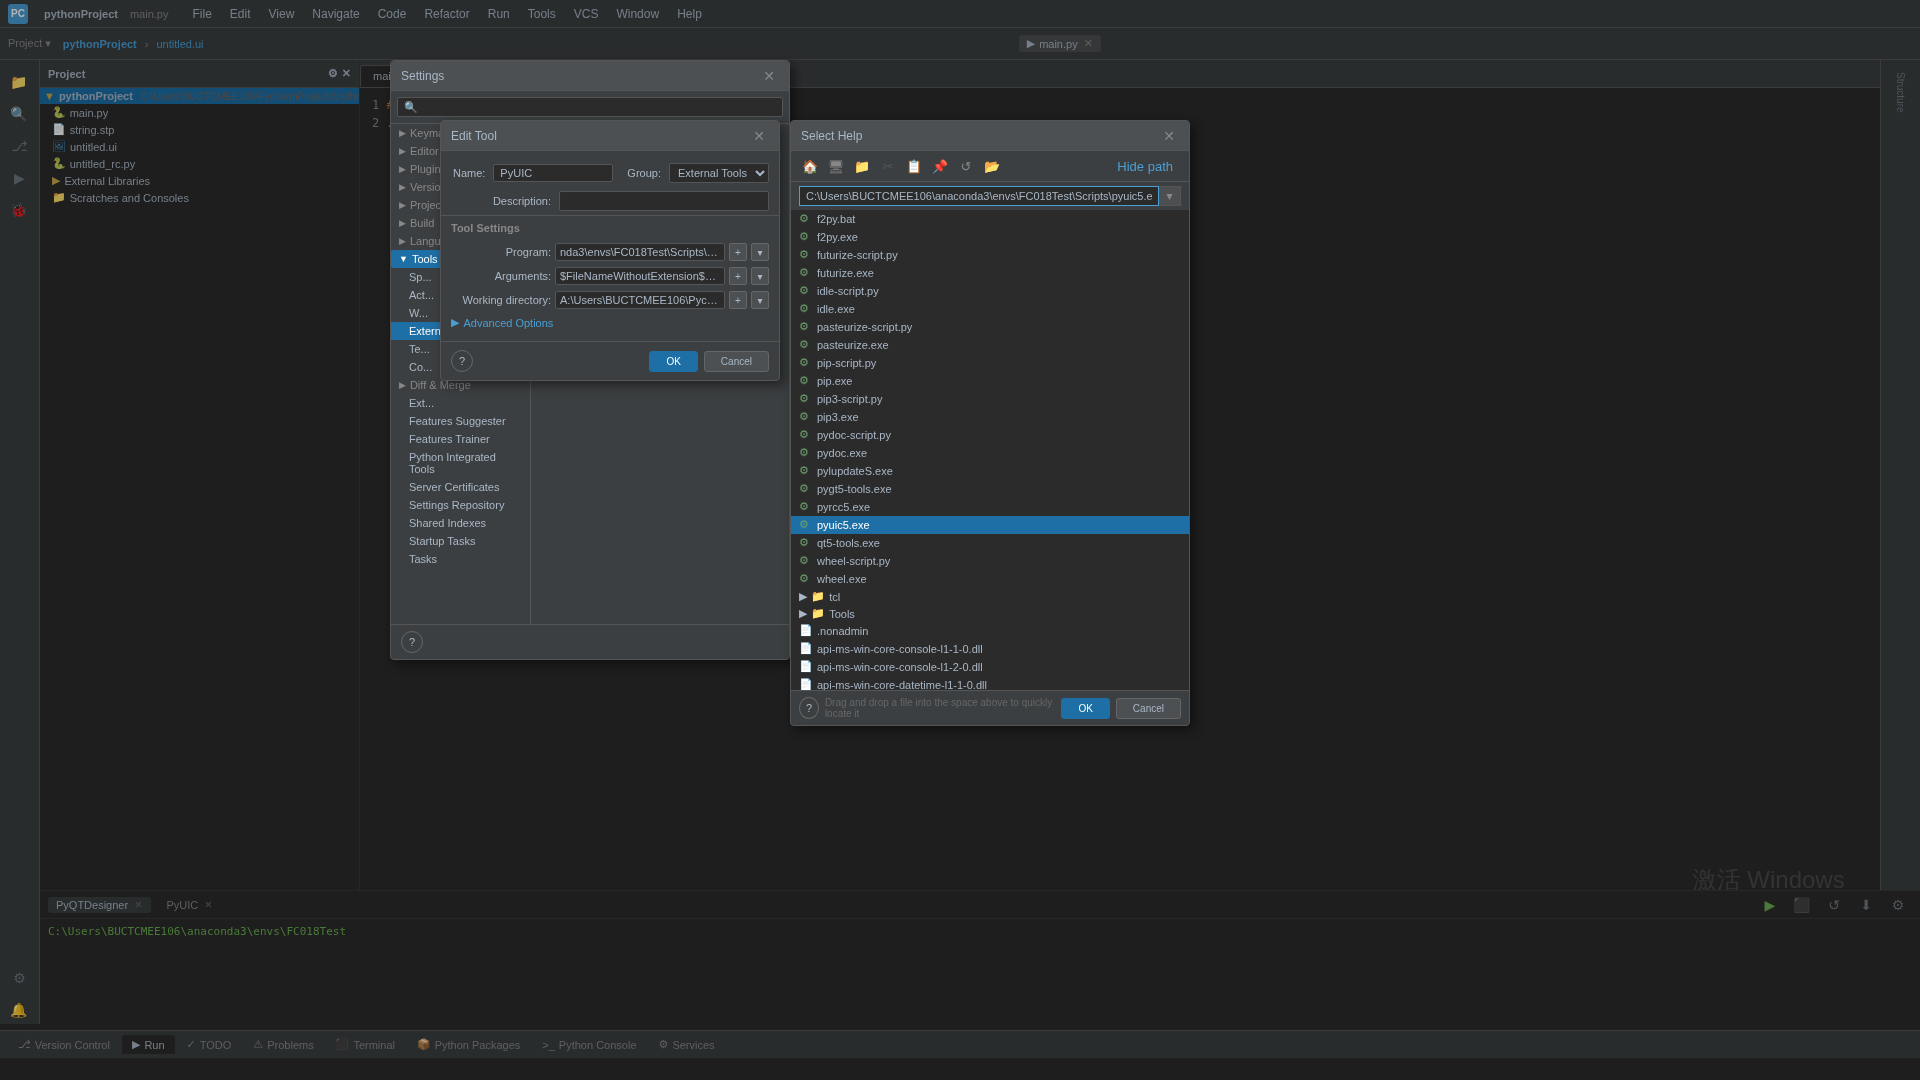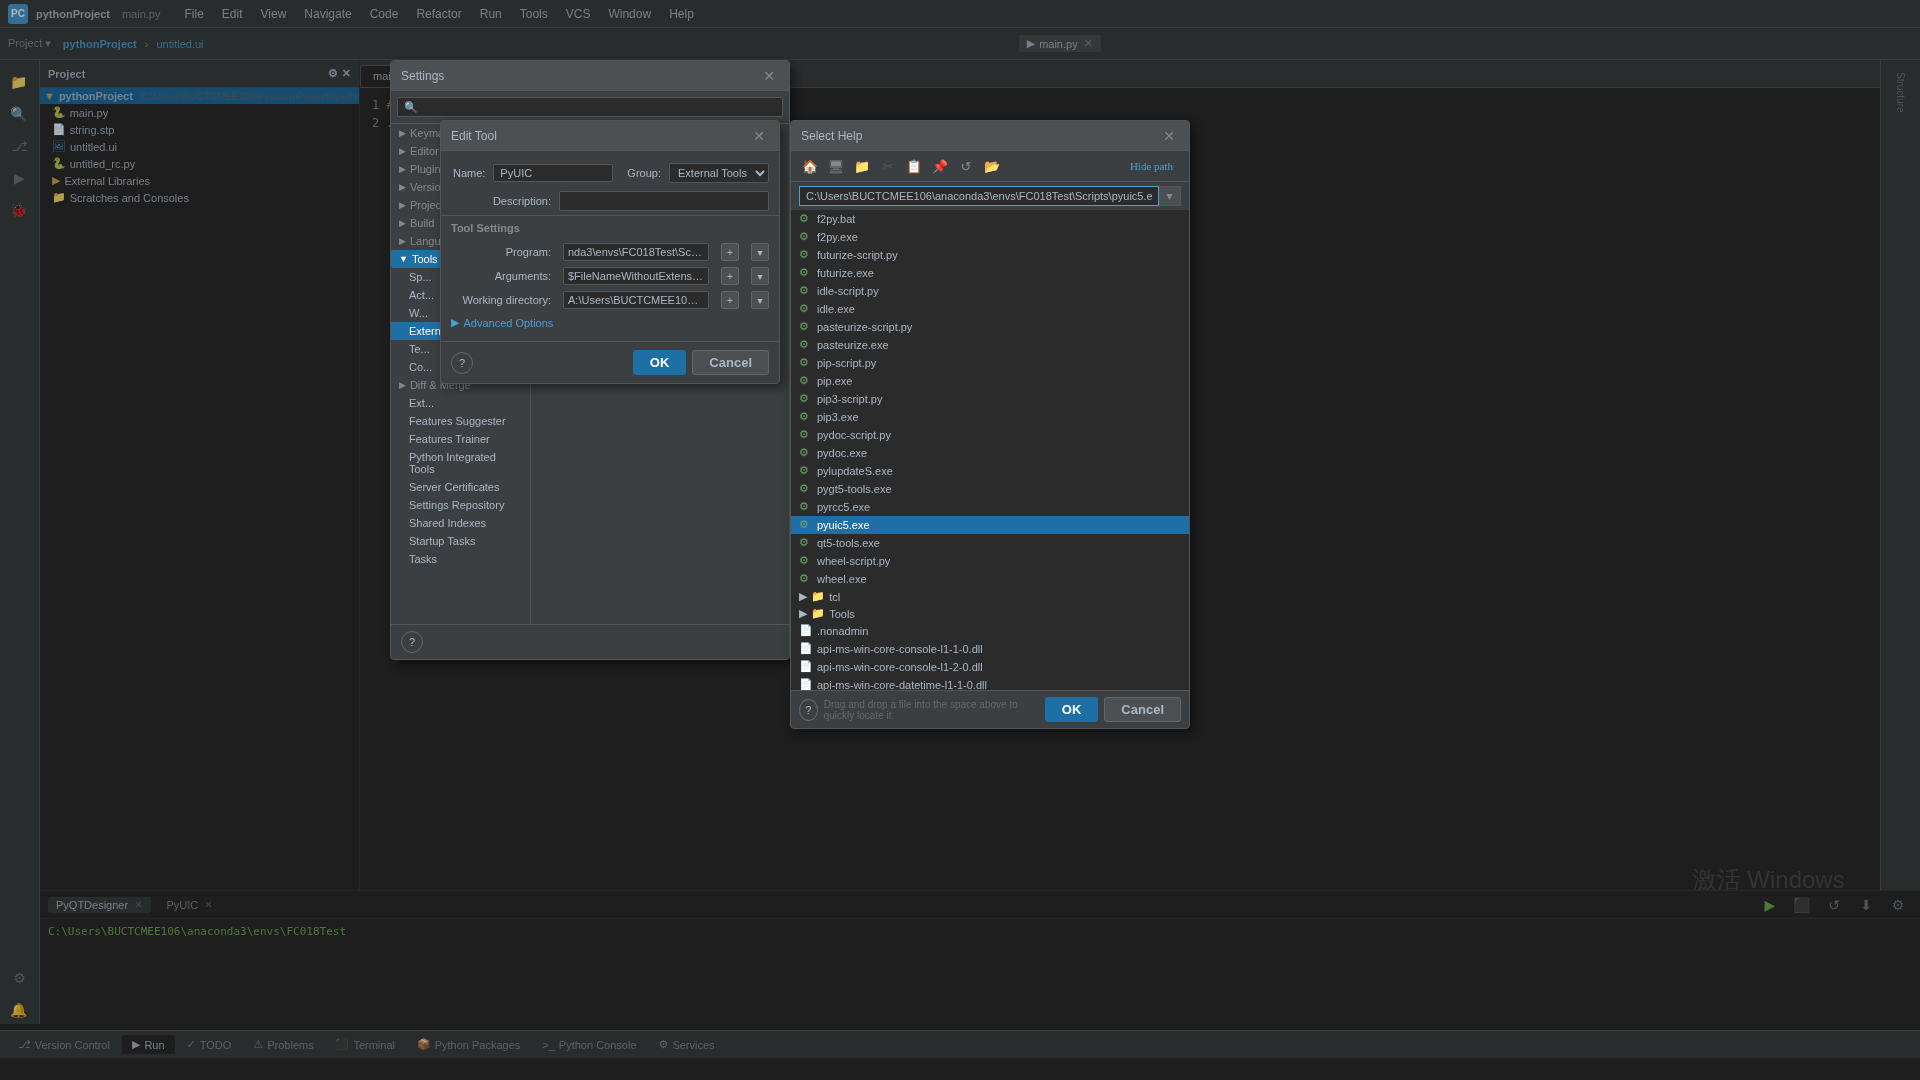--- a/index.html
+++ b/index.html
@@ -29,21 +29,21 @@
       align-items: center;
       padding: 0 8px;
       border-bottom: 1px solid #555;
       position: relative;
       z-index: 1;
     }
     .menubar-logo {
       width: 20px; height: 20px;
       background: #4a9fd4;
       border-radius: 3px;
-      margin-right: 8px;
+      margin-right: 16px;
       display: flex; align-items: center; justify-content: center;
       font-size: 10px; color: white; font-weight: bold;
     }
     .menubar-items {
       display: flex; gap: 2px;
     }
     .menubar-item {
       padding: 2px 8px;
       color: #a9b7c6;
       cursor: pointer;
@@ -240,21 +240,21 @@
       padding: 6px 10px;
       font-size: 11px;
       color: #888;
       font-weight: bold;
       border-top: 1px solid #555;
     }
     .form-row-with-btn {
       display: flex;
       align-items: center;
       padding: 3px 10px;
-      gap: 12px;
+      gap: 4px;
       justify-content: flex-end;
     }
     .form-row-label {
       width: 100px;
       color: #a9b7c6;
       font-size: 11px;
       text-align: right;
       flex-shrink: 0;
     }
     .form-row-input {
@@ -301,22 +301,21 @@
     }
     .dialog-footer-right {
       display: flex;
       gap: 6px;
     }
     .btn {
       padding: 4px 16px;
       border-radius: 3px;
       border: 1px solid #666;
       cursor: pointer;
-      font-size: 13px;
-      font-weight: bold;
+      font-size: 10px;
     }
     .btn-primary {
       background: #1e6fa5;
       color: white;
       border-color: #1e6fa5;
     }
     .btn-default {
       background: #4c5052;
       color: #a9b7c6;
     }
@@ -361,22 +360,21 @@
       border-radius: 2px;
     }
     .path-tool-btn.disabled { color: #555; cursor: default; }
     .hide-path-btn {
       margin-left: auto;
       padding: 2px 8px;
       background: transparent;
       border: none;
       color: #4a9fd4;
       cursor: pointer;
-      font-size: 11px;
-      font-family: Liberation Serif, serif;
+      font-size: 13px;
     }
     .path-address-bar {
       margin: 4px 8px;
       display: flex;
     }
     .path-address-input {
       flex: 1;
       background: #2b2b2b;
       border: 1px solid #4a9fd4;
       color: #a9b7c6;

